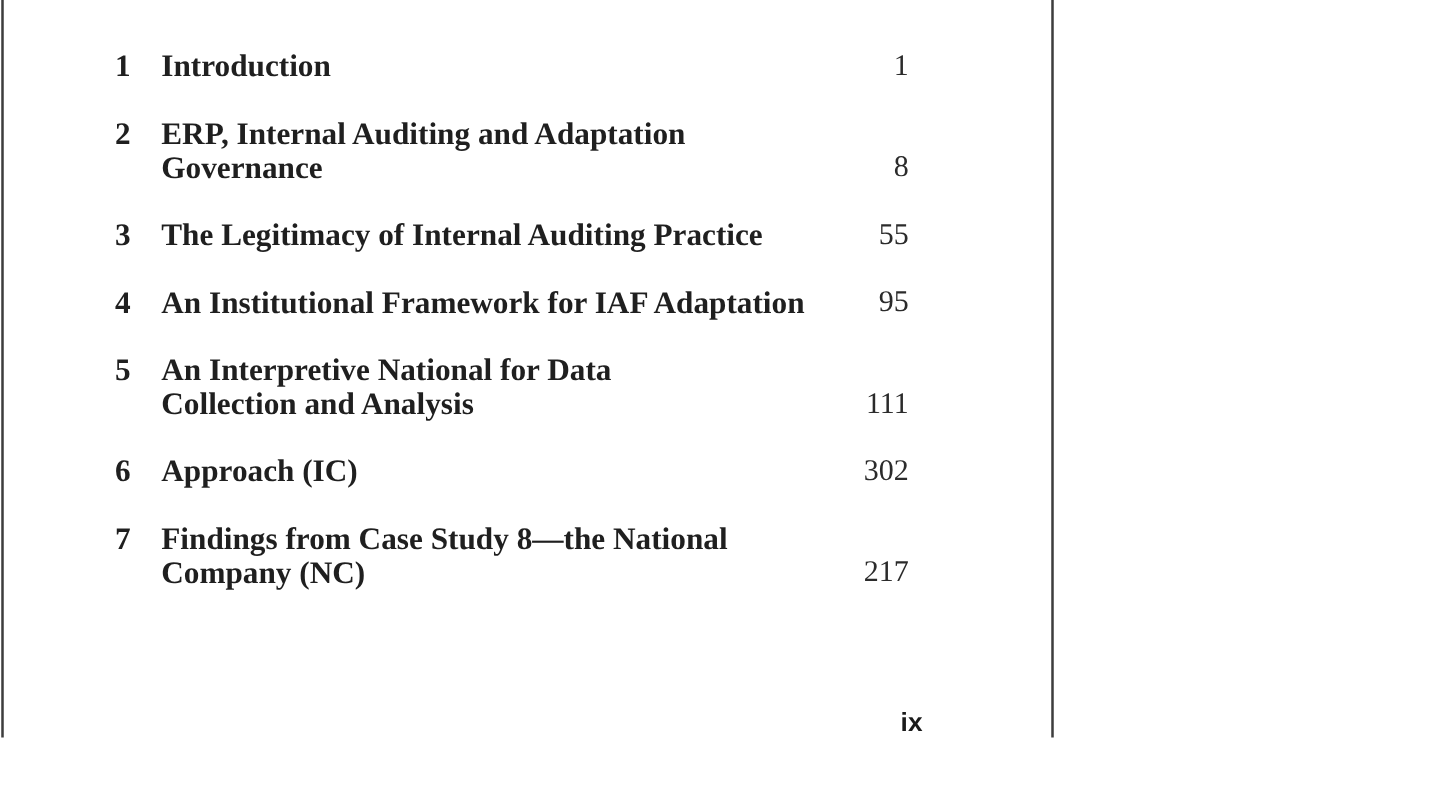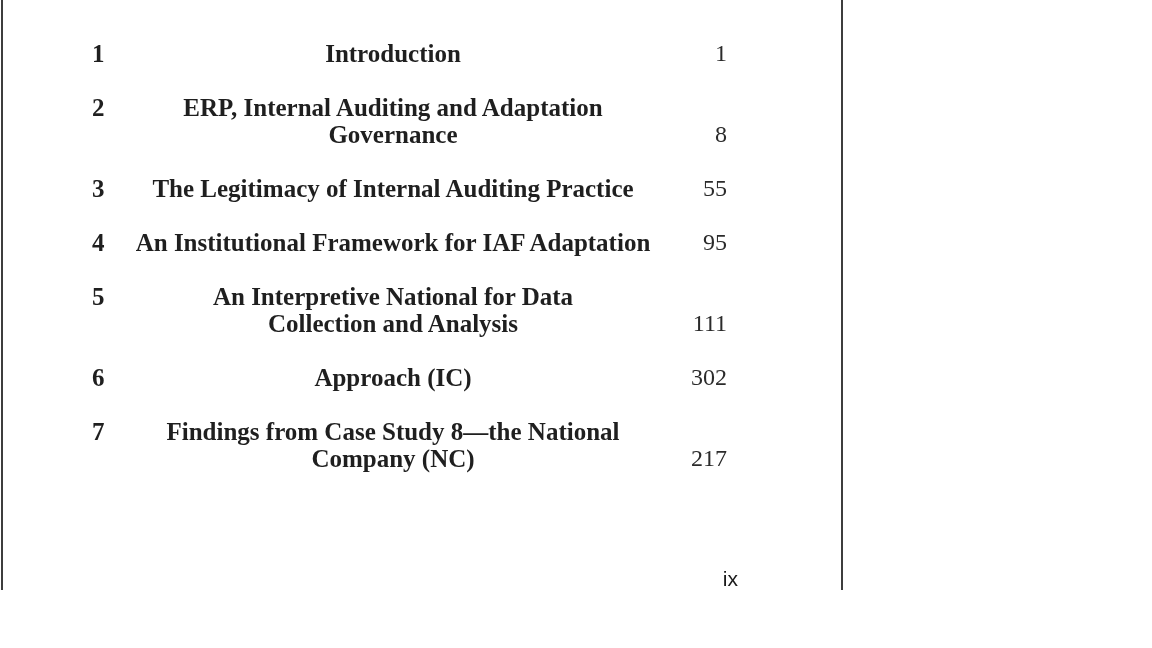--- a/index.html
+++ b/index.html
@@ -48,38 +48,37 @@
     flex: none;
     width: 37px;
   }
   .ch-title {
     flex: 1 1 auto;
     min-width: 0;
   }
   .ch-title .line {
     display: block;
     white-space: nowrap;
-    text-align: center;
   }
   .ch-page {
     flex: none;
     width: 70px;
     align-self: flex-end;
     text-align: right;
     font-weight: normal;
     font-size: 24px;
     line-height: 27px;
     color: #2b2b2b;
   }
   .folio {
     position: absolute;
     right: 103px;  
     top: 568px;
     font-family: "Liberation Sans", sans-serif;
-    font-weight: normal;
+    font-weight: bold;
     font-size: 21px;
     line-height: 22px;
     color: #1a1a1a;
   }
 </style>
 </head>
 <body>
 
 <div class="canvas">
   <div class="page">

